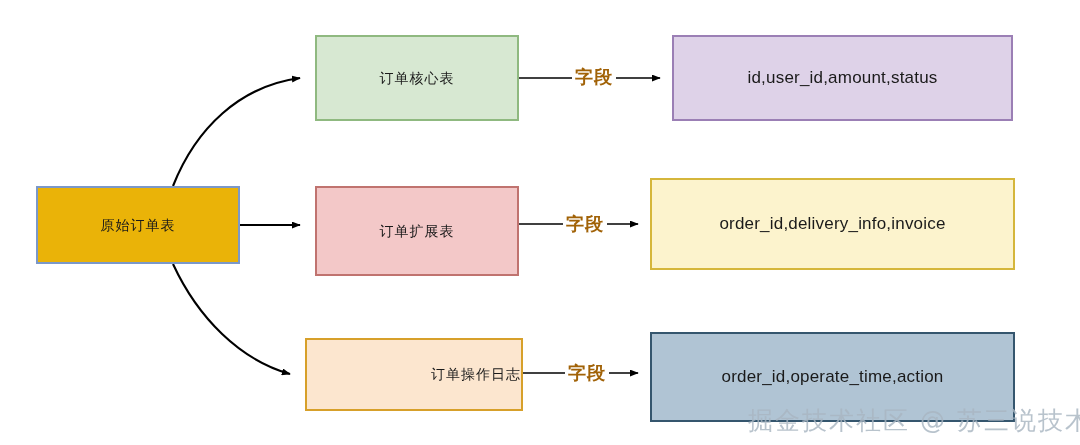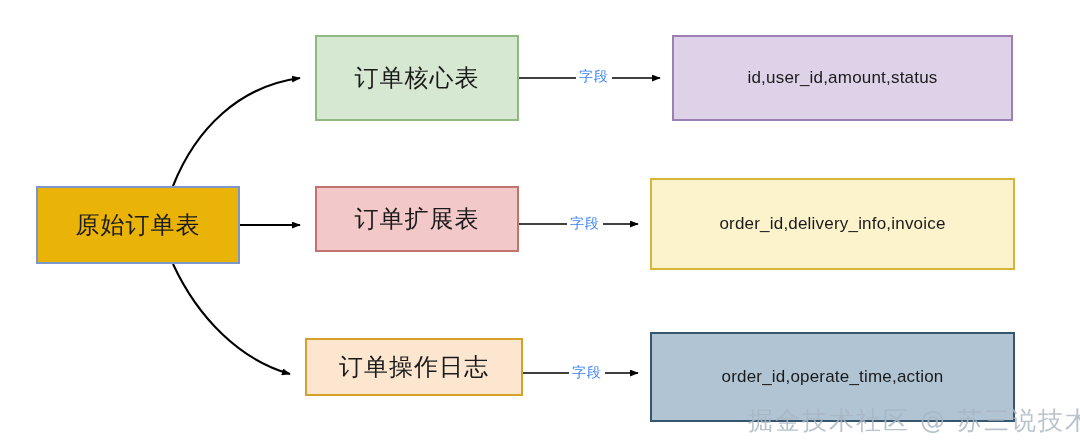--- a/index.html
+++ b/index.html
@@ -34,36 +34,37 @@
     text-align: center;
     border-style: solid;
     border-width: 2px;
     color: #1a1a1a;
   }
   .node-label {
     display: block;
     line-height: 1.2;
   }
   .cn-label {
-    font-size: 24px;
+    font-size: 14px;
     letter-spacing: 1px;
   }
   .en-label {
     font-size: 17px;
     letter-spacing: 0.2px;
   }
   .edge-label {
     position: absolute;
-    font-size: 14px;
-    color: #3b82f6;
+    font-size: 18px;
+    color: #a16207;
     background: #ffffff;
     padding: 0 3px;
     white-space: nowrap;
     transform: translate(-50%, -50%);
     letter-spacing: 1px;
+    font-weight: bold;
   }
   .watermark {
     position: absolute;
     font-size: 25px;
     color: #a9b6c2;
     opacity: 0.82;
     white-space: nowrap;
     letter-spacing: 2px;
     font-family: "DejaVu Sans", sans-serif;
   }
@@ -93,24 +94,24 @@
     <path d="M 523 373 L 638 373" fill="none" stroke="#000000" stroke-width="1.7" marker-end="url(#arrowhead)"></path>
   </svg>
 
   <div class="node" id="node-source" style="left: 36px; top: 186px; width: 204px; height: 78px; background: #eab308; border-color: rgb(123, 152, 201);">
     <span class="node-label cn-label">原始订单表</span>
   </div>
 
   <div class="node" id="node-order-core" style="left: 315px; top: 35px; width: 204px; height: 86px; background: rgb(215, 232, 210); border-color: rgb(143, 185, 128);">
     <span class="node-label cn-label">订单核心表</span>
   </div>
-  <div class="node" id="node-order-ext" style="left: 315px; top: 186px; width: 204px; height: 66px; background: rgb(243, 200, 200); border-color: rgb(192, 115, 111);">
+  <div class="node" id="node-order-ext" style="left: 315px; top: 186px; width: 204px; height: 90px; background: rgb(243, 200, 200); border-color: rgb(192, 115, 111);">
     <span class="node-label cn-label">订单扩展表</span>
   </div>
-  <div class="node" id="node-order-log" style="left: 305px; top: 338px; width: 218px; height: 58px; background: rgb(252, 230, 207); border-color: rgb(215, 160, 42);">
+  <div class="node" id="node-order-log" style="left: 305px; top: 338px; width: 218px; height: 73px; background: rgb(252, 230, 207); border-color: rgb(215, 160, 42); justify-content: flex-end;">
     <span class="node-label cn-label">订单操作日志</span>
   </div>
 
   <div class="node" id="node-fields-core" style="left: 672px; top: 35px; width: 341px; height: 86px; background: rgb(222, 210, 232); border-color: rgb(155, 127, 181);">
     <span class="node-label en-label">id,user_id,amount,status</span>
   </div>
   <div class="node" id="node-fields-ext" style="left: 650px; top: 178px; width: 365px; height: 92px; background: rgb(252, 243, 205); border-color: rgb(213, 182, 59); justify-content: center;">
     <span class="node-label en-label">order_id,delivery_info,invoice</span>
   </div>
   <div class="node" id="node-fields-log" style="left: 650px; top: 332px; width: 365px; height: 90px; background: rgb(176, 196, 212); border-color: rgb(53, 86, 110);">

